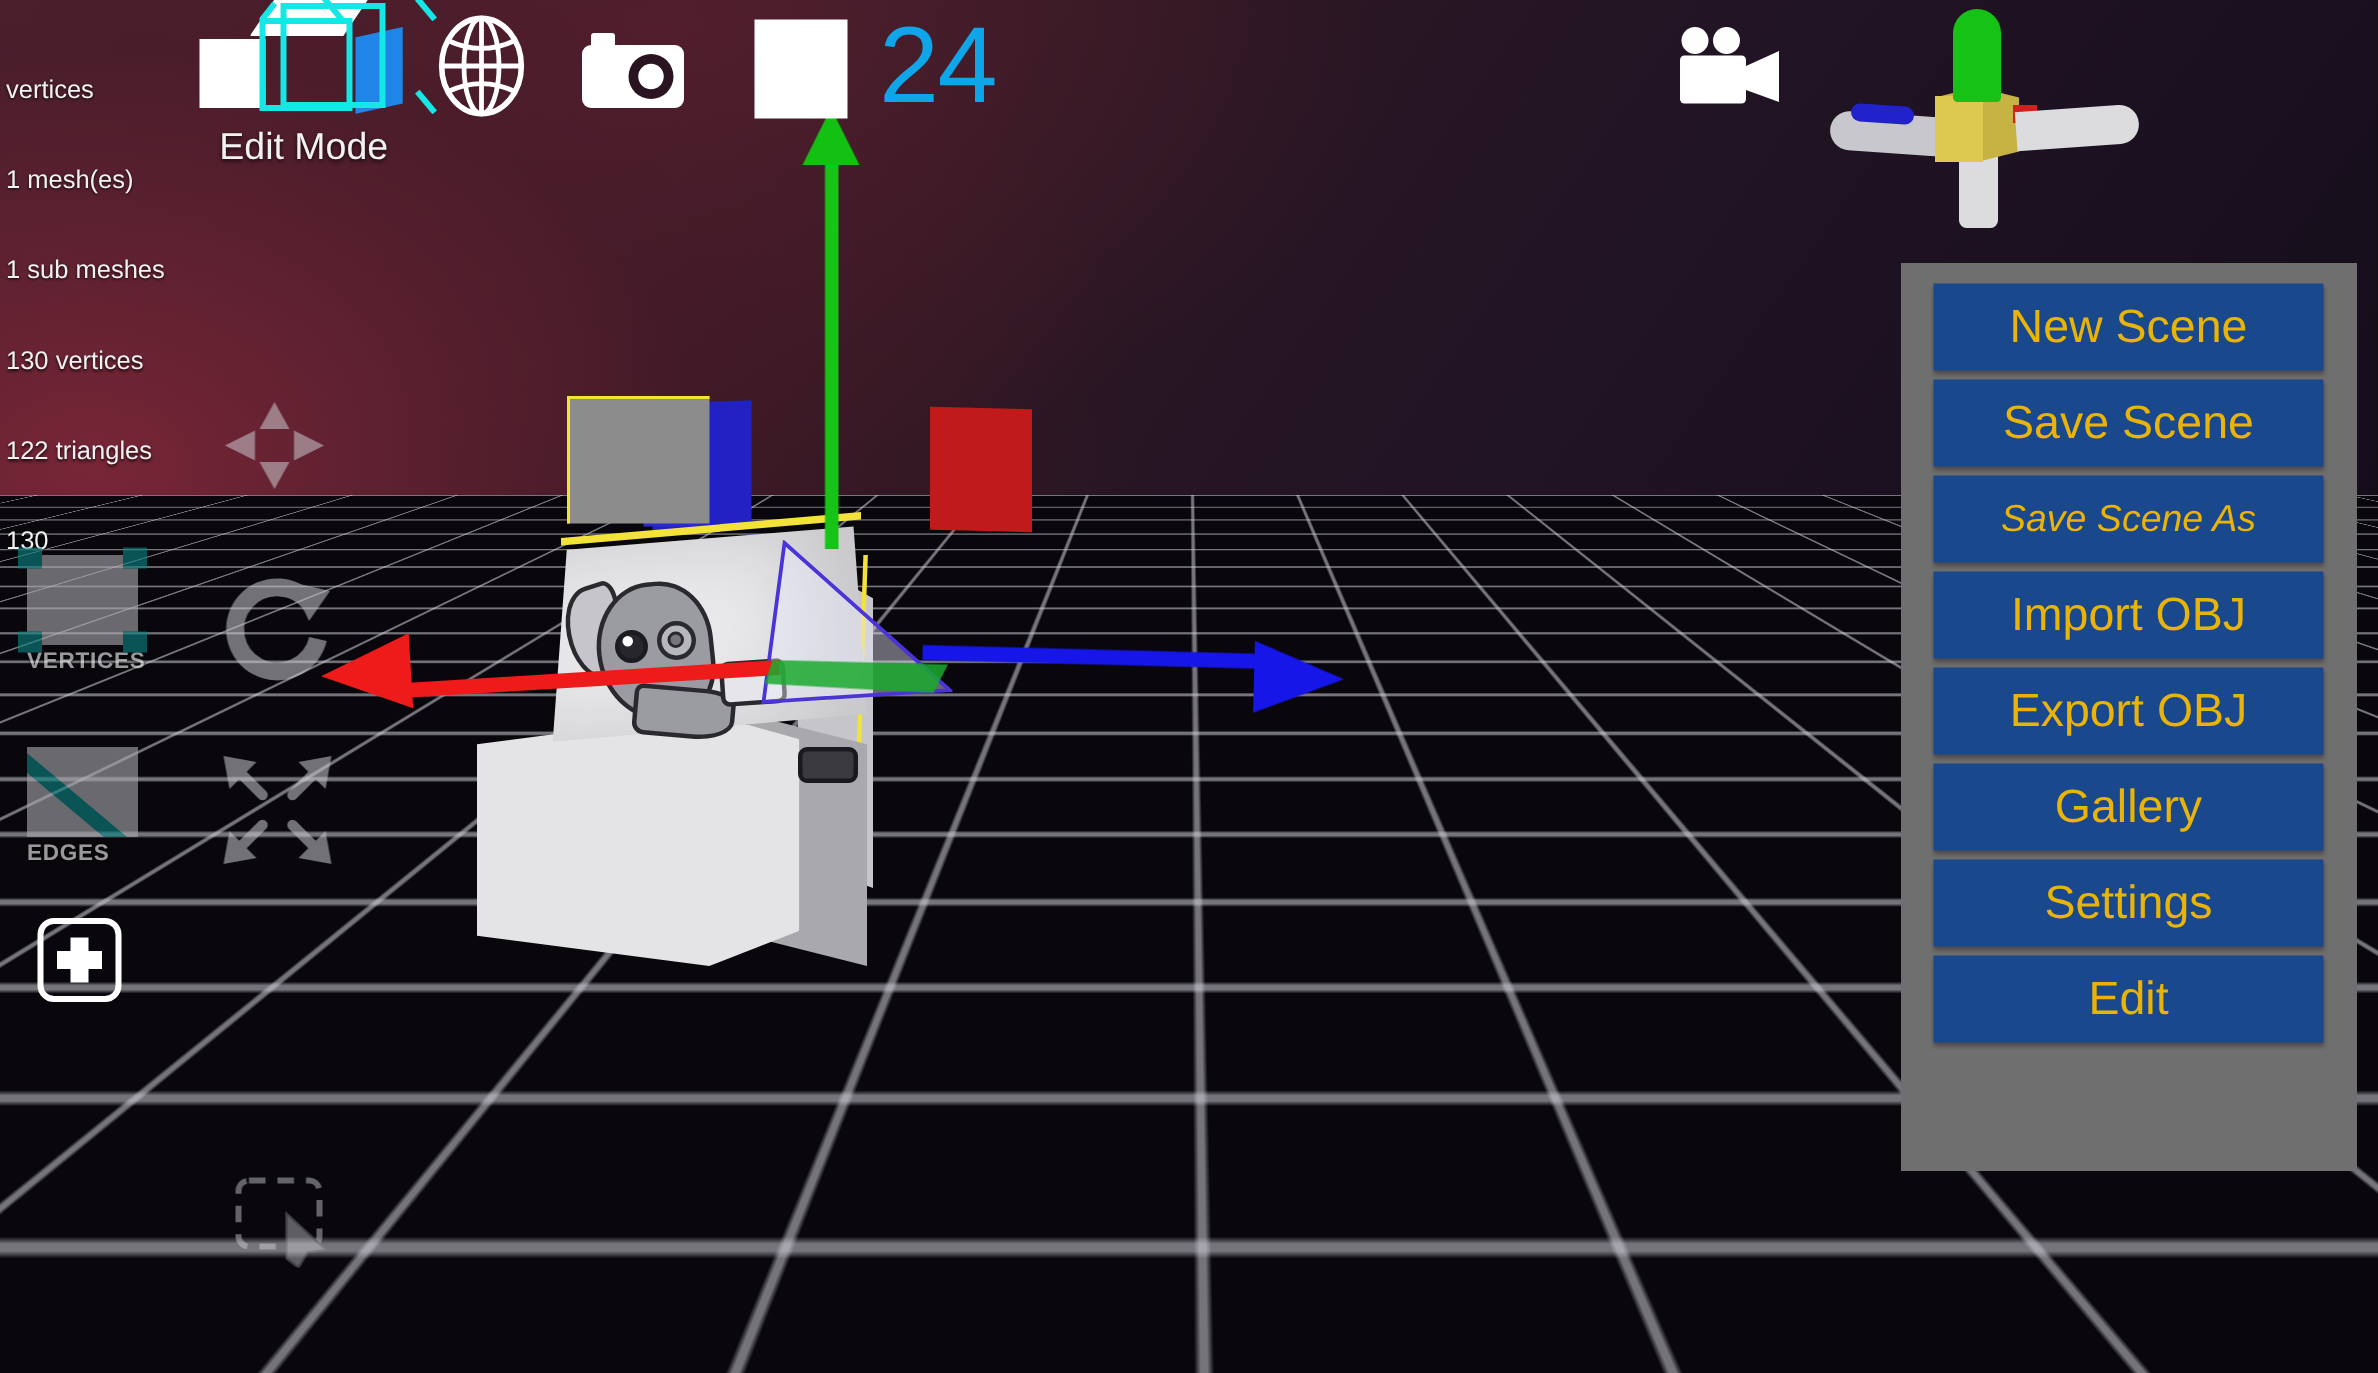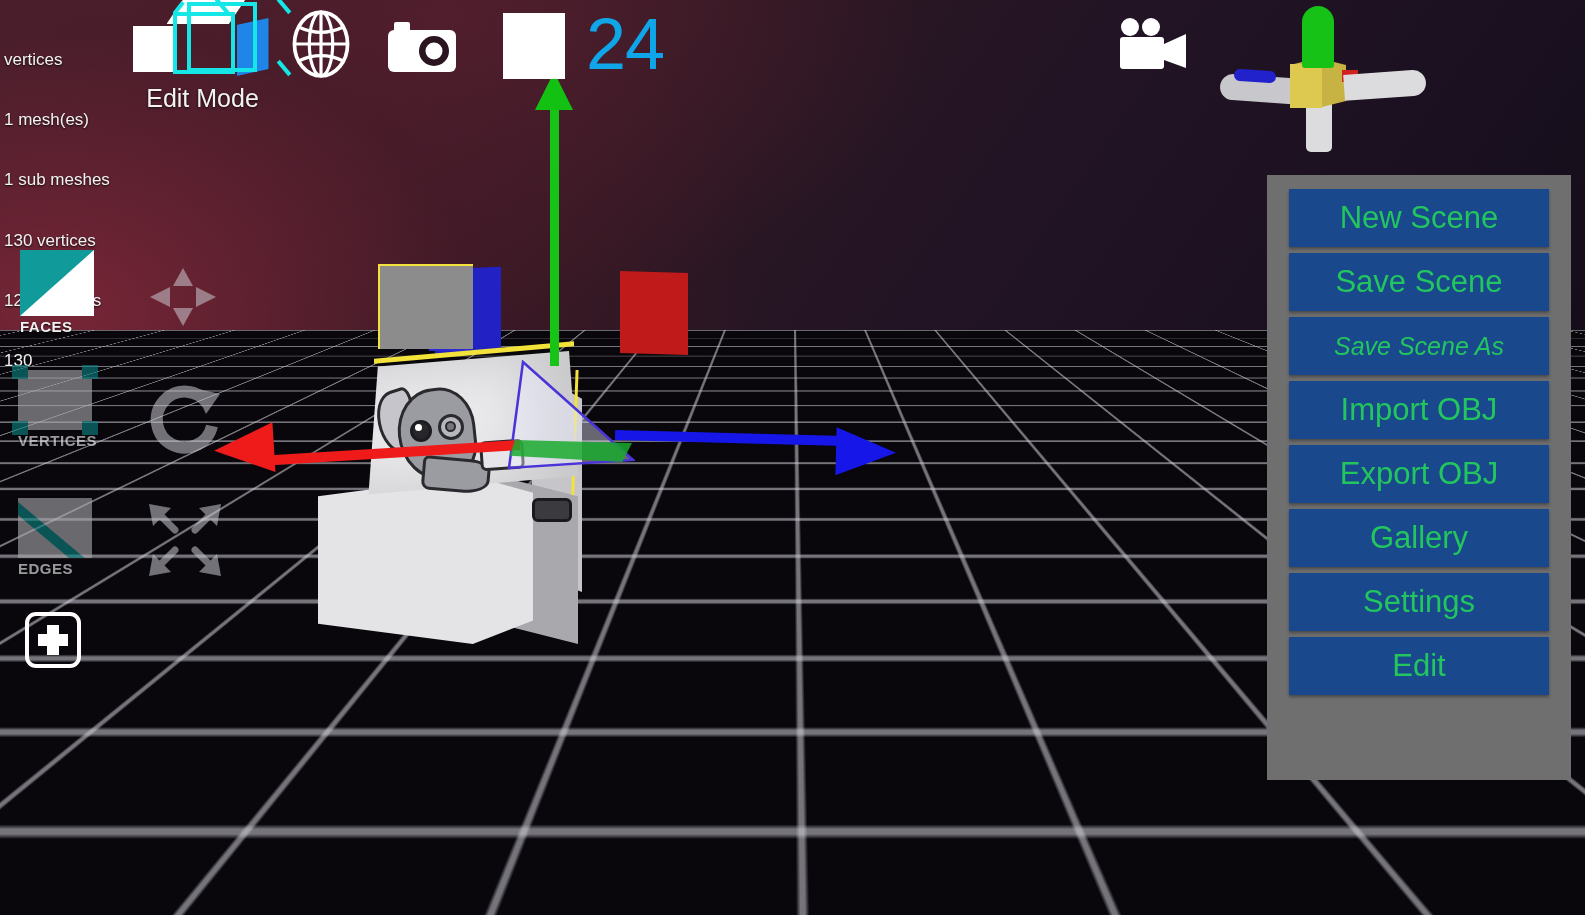--- a/index.html
+++ b/index.html
@@ -173,21 +173,21 @@
     text-shadow:0 1px 2px rgba(0,0,0,0.85); }
 
   #undo-btn { position:absolute; left:778px; top:820px; width:84px; text-align:center; }
   #redo-btn { position:absolute; left:880px; top:820px; width:84px; text-align:center; }
   .ur-label { color:#fff; font-size:14px; font-weight:bold; letter-spacing:1px; margin-top:-6px; }
   #hide-btn { position:absolute; left:1073px; top:808px; width:70px; height:58px; }
 
   
   #menu-panel { position:absolute; left:1267px; top:175px; width:304px; height:605px;
     background:#6f6f6f; padding:14px 22px; display:flex; flex-direction:column; gap:6px; }
-  .menu-btn { background:#19488c; color:#22c55e; border:none; width:100%; height:58px;
+  .menu-btn { background:#19488c; color:#eab308; border:none; width:100%; height:58px;
     font-family:"Liberation Sans", sans-serif; font-size:31px; cursor:pointer;
     box-shadow:0 2px 3px rgba(0,0,0,0.35); }
   .menu-btn.sm { font-size:25px;font-style:italic; }
 
   #bottom-left-text { position:absolute; left:3px; top:895px; color:#bdbdbd; font-size:15px; }
   #bottom-strip { position:absolute; left:0; top:887px; width:1585px; height:28px; background:#0a070d; }
 </style>
 </head>
 <body>
 
@@ -362,24 +362,20 @@
     <div id="vg-xl"></div>
     <div id="vg-xl-tip"></div>
     <div id="vg-ny"></div>
     <div id="vg-cube"></div>
     <div id="vg-cube-f"></div>
     <div id="vg-xr-tip"></div>
     <div id="vg-xr"></div>
     <div id="vg-y"></div>
   </div>
 
-  <div class="rail-btn" id="faces-btn">
-    <div id="faces-sq"></div>
-    <div class="rail-label">FACES</div>
-  </div>
 
   <div class="rail-btn dim" id="vertices-btn">
     <div id="vert-sq">
       <div class="vcorner" style="left:-6px;top:-5px;"></div>
       <div class="vcorner" style="right:-6px;top:-5px;"></div>
       <div class="vcorner" style="left:-6px;bottom:-5px;"></div>
       <div class="vcorner" style="right:-6px;bottom:-5px;"></div>
     </div>
     <div class="rail-label">VERTICES</div>
   </div>

